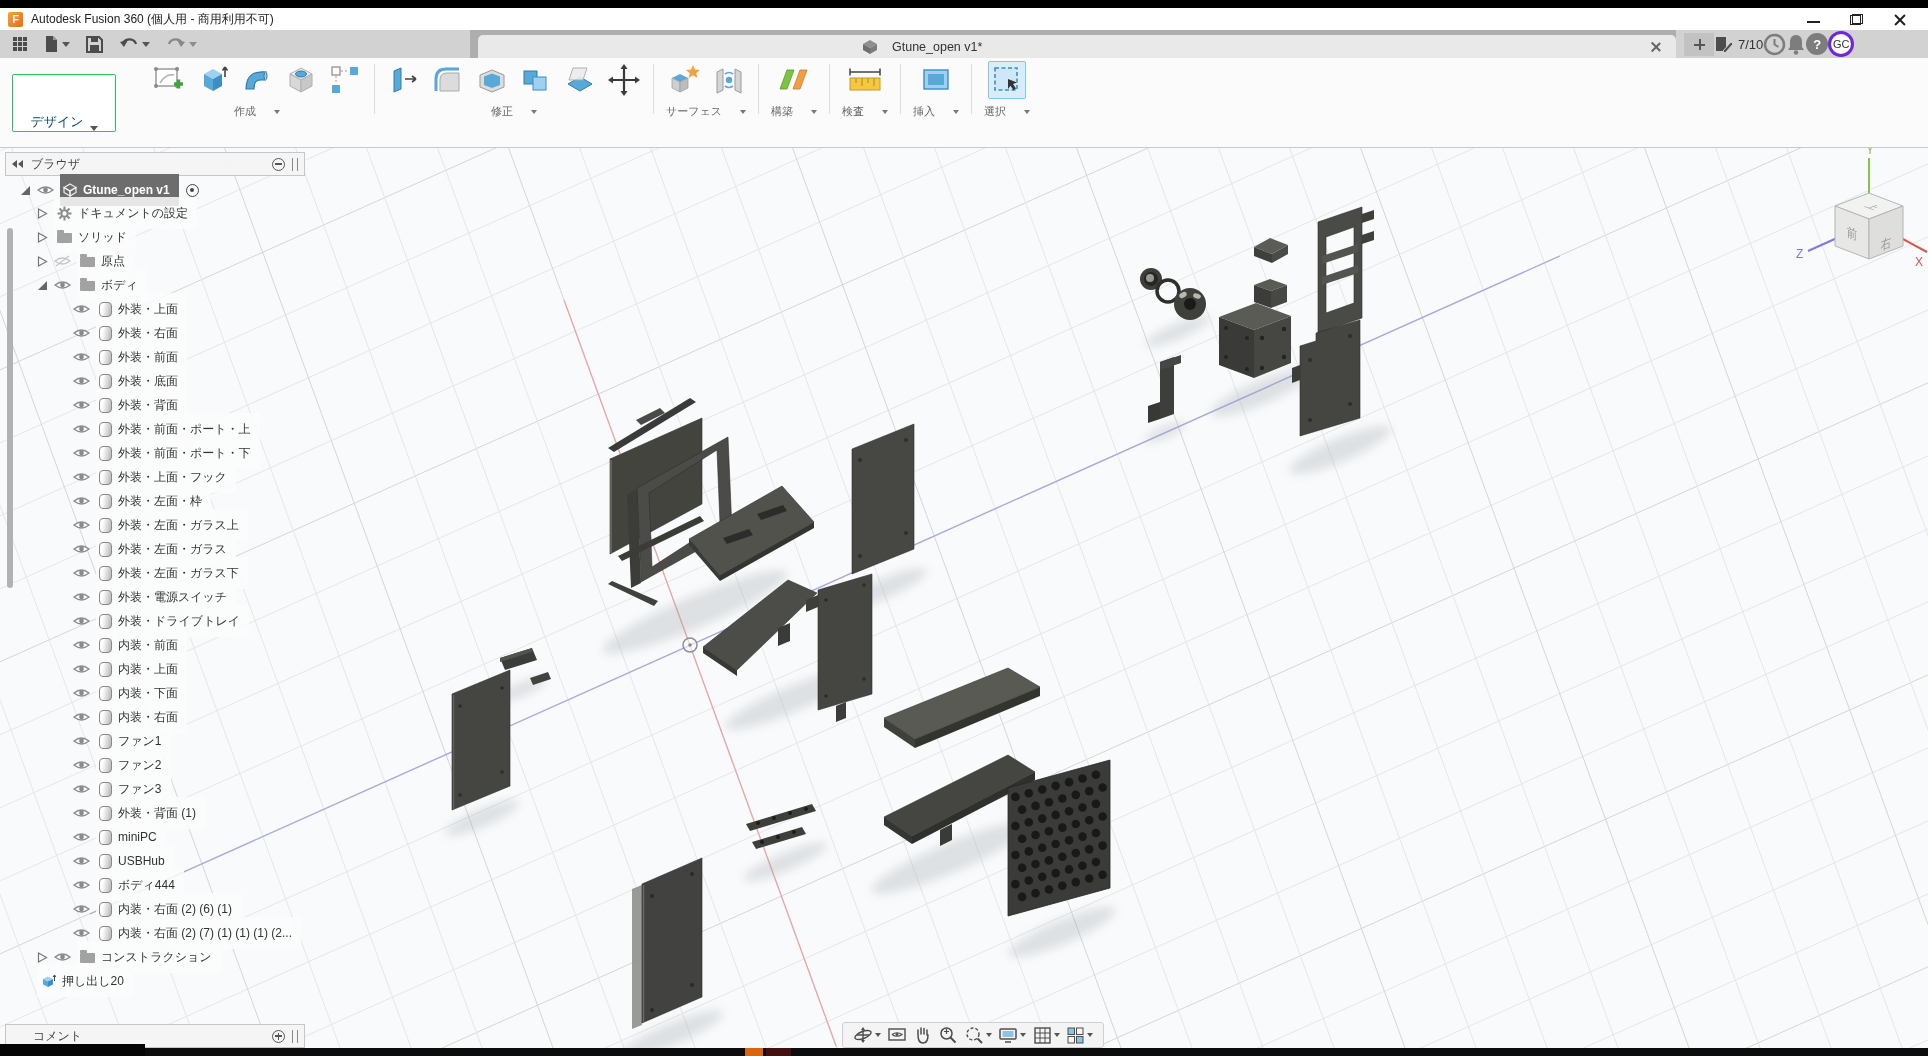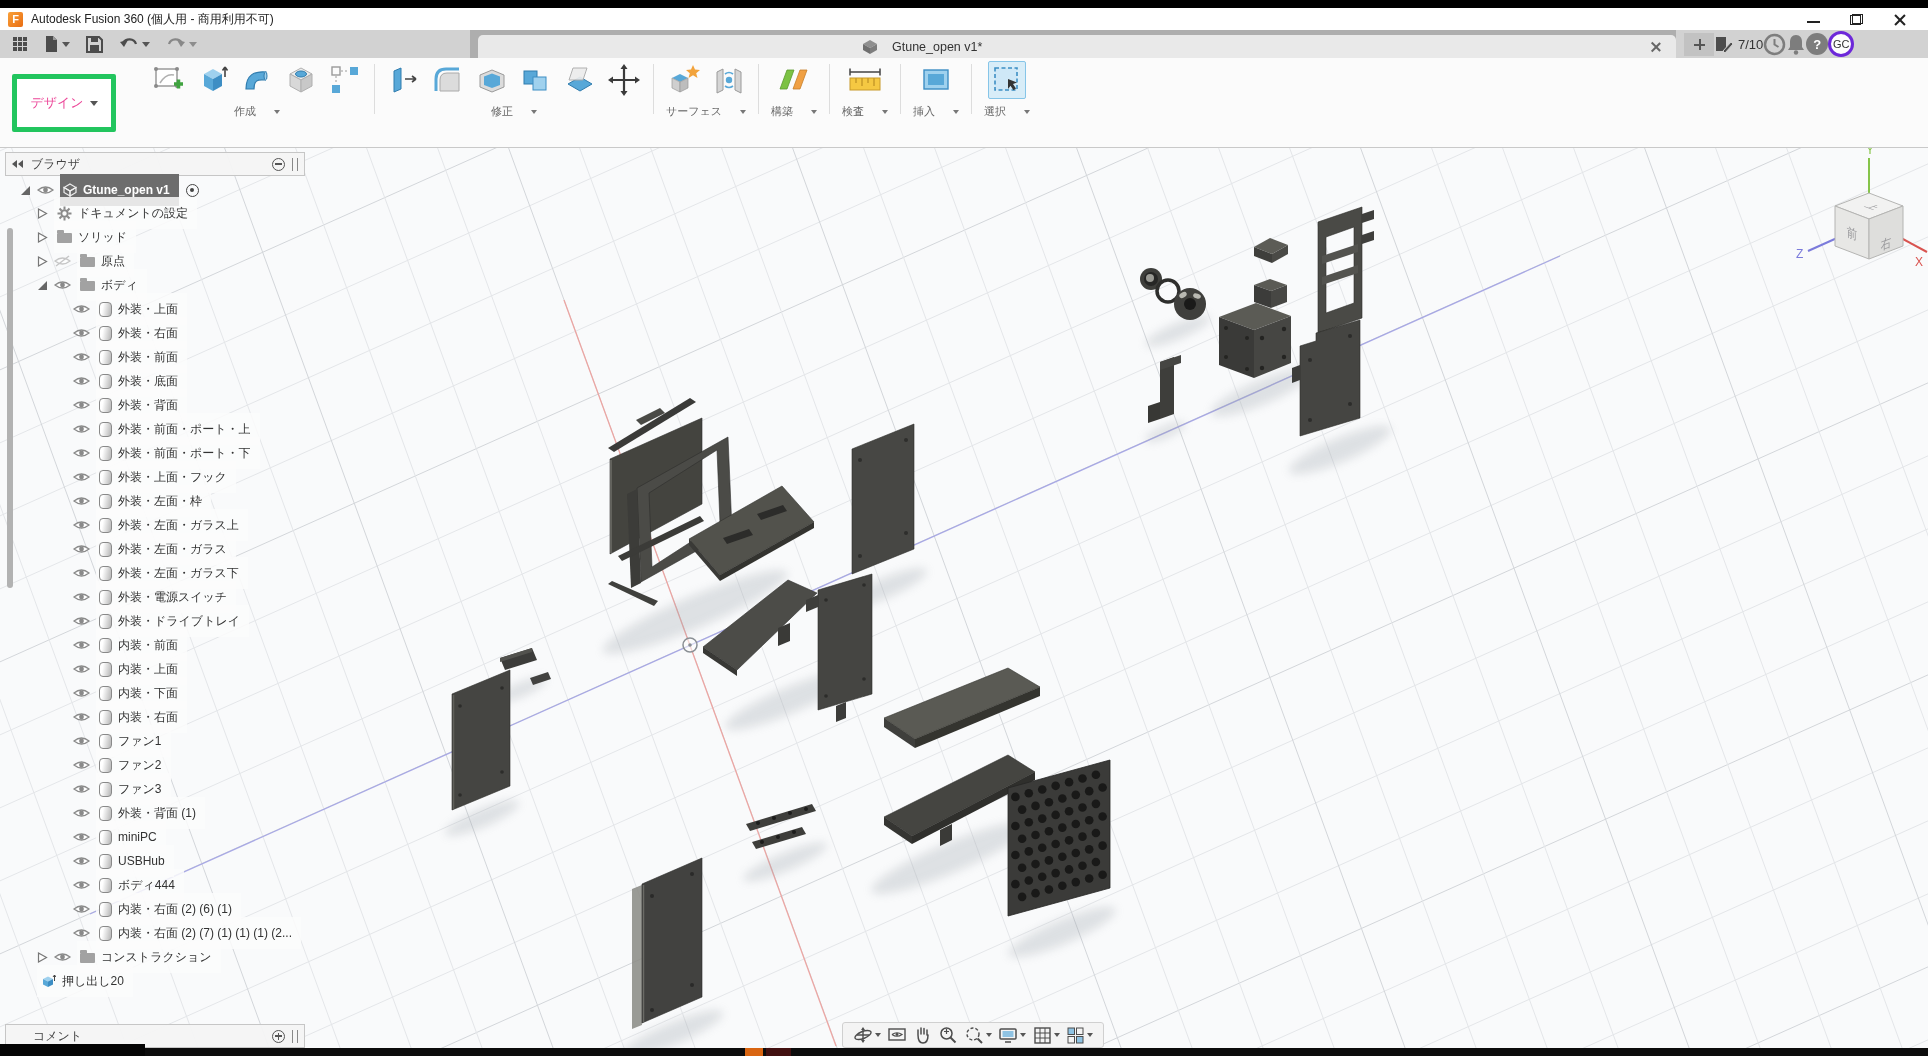--- a/index.html
+++ b/index.html
@@ -44,22 +44,22 @@
   .plus-ico::after { content:''; position:absolute; left:5px; top:0; height:11px; width:2px; background:#555; }
   .job-status { display:flex; align-items:center; gap:4px; font-size:13px; color:#333; cursor:pointer; }
   .round-ico { width:22px; height:22px; border-radius:50%; background:#7d7d7d; display:flex; align-items:center;
     justify-content:center; color:#fff; font-size:13px; font-weight:bold; cursor:pointer; }
   .avatar { width:26px; height:26px; border-radius:50%; background:#fdfdfd; border:3px solid #6d28d9;
     display:flex; align-items:center; justify-content:center; font-size:11px; color:#333; cursor:pointer; }
 
   
   .ribbon { position:absolute; top:58px; left:0; right:0; height:90px; background:#fbfbfb; border-bottom:1px solid #c9c9c9; }
   .design-btn { position:absolute; left:12px; top:16px; width:104px; height:58px; background:#fff;
-    border:5px solid #22c55e; border-radius:2px; display:flex; align-items:center; justify-content:center;
-    gap:6px; font-size:13px; color:#ec4899; cursor:pointer; }
+    border:1px solid #22c55e; border-radius:2px; display:flex; align-items:flex-end; justify-content:center;
+    gap:6px; font-size:13px; color:#0c4a6e; cursor:pointer; }
   .ribbon-main { position:absolute; left:140px; top:0; right:0; }
   .ribbon-tabs { display:flex; gap:40px; height:26px; align-items:center; padding-left:14px; }
   .rtab { font-size:12.5px; color:#555; position:relative; padding:3px 2px; cursor:pointer; white-space:nowrap; }
   .rtab.active { color:#0696d7; font-weight:bold; }
   .rtab.active::after { content:''; position:absolute; left:-4px; right:-4px; bottom:-3px; height:3px; background:#0696d7; }
   .ribbon-groups { display:flex; align-items:stretch; height:62px; }
   .rgroup { display:flex; flex-direction:column; align-items:center; padding:1px 12px 0; }
   .rgroup-icons { display:flex; gap:10px; align-items:center; height:42px; }
   .rgroup-icons svg { display:block; cursor:pointer; }
   .rgroup-label { font-size:11px; color:#666; margin-top:3px; display:flex; align-items:center; gap:18px; cursor:pointer; }

